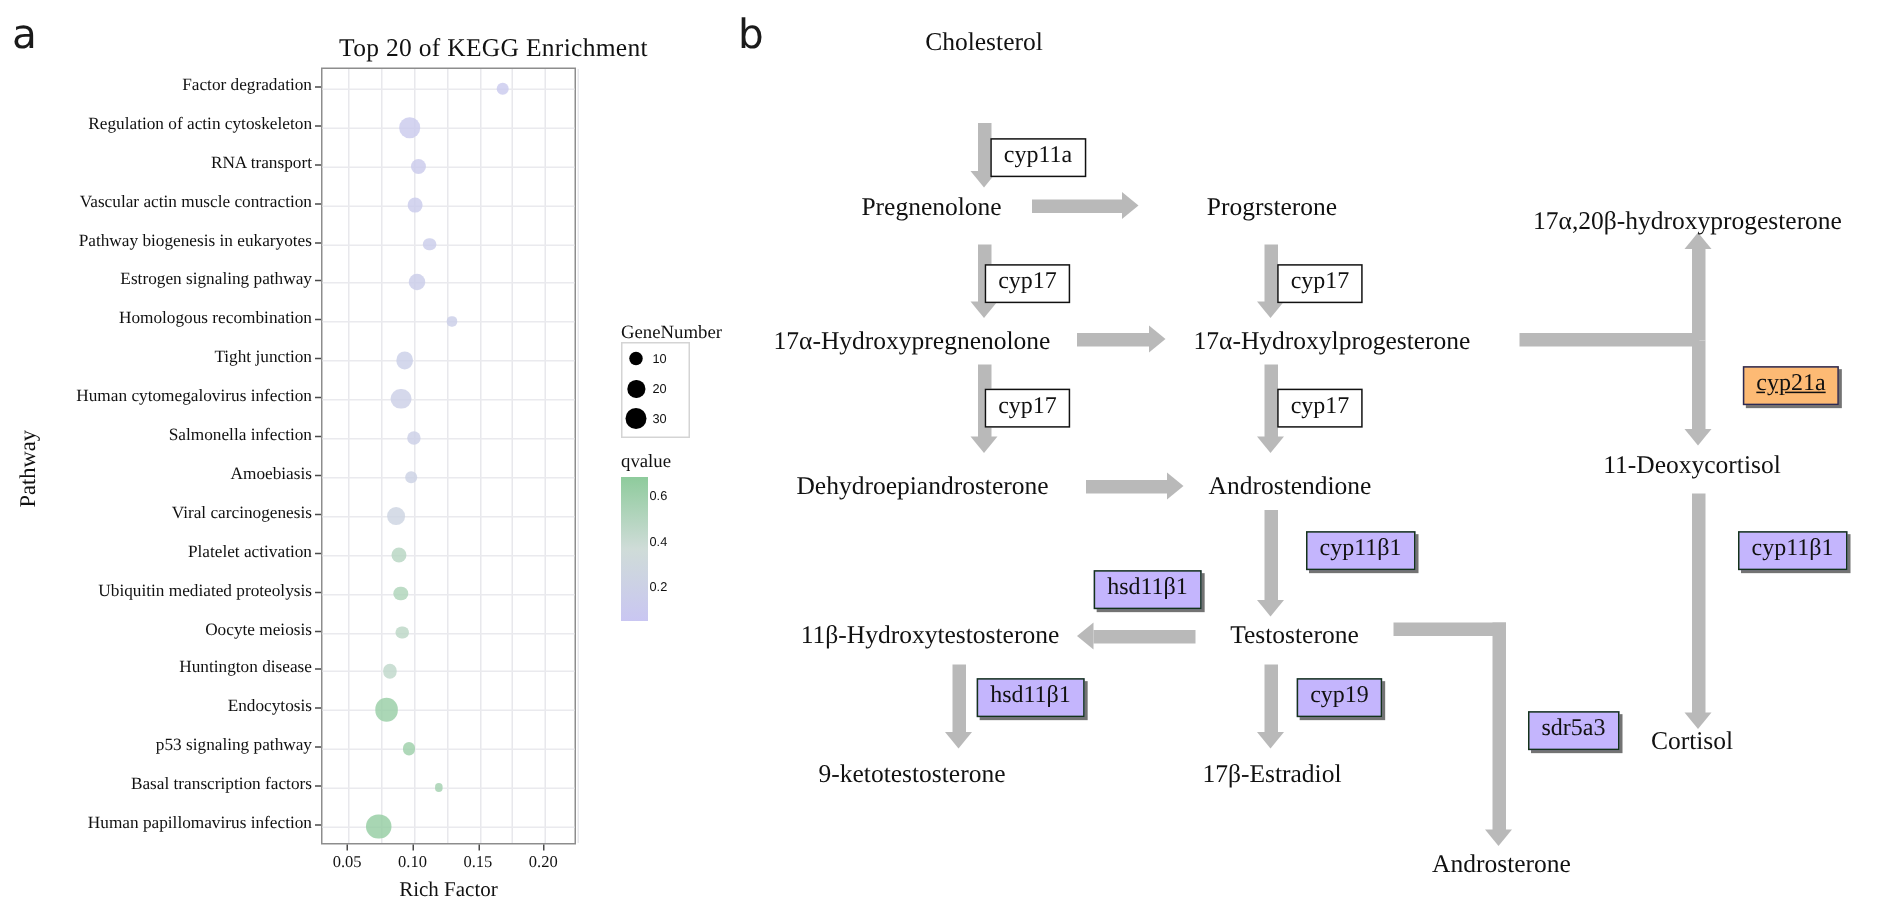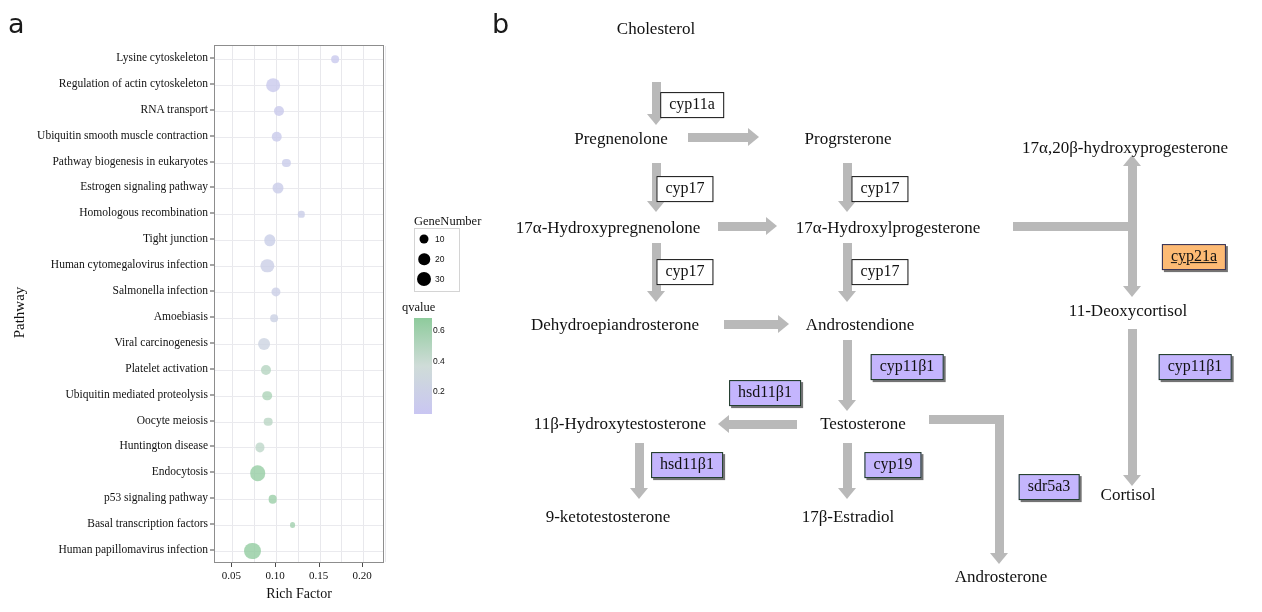--- a/index.html
+++ b/index.html
@@ -31,21 +31,21 @@
 
   
   #legend-size-title{position:absolute;left:414px;top:214px;font-size:12.5px;white-space:nowrap;}
   #legend-size-box{position:absolute;left:414px;top:228px;width:44px;height:62px;
        border:1px solid #d4d4d4;background:#fff;}
   .lsrow{position:absolute;left:0;width:44px;height:20px;}
   .lsdot{position:absolute;left:9px;border-radius:50%;background:#000;
        transform:translate(-50%,-50%);}
   .lstext{position:absolute;left:20px;top:50%;transform:translateY(-50%);
        font-size:8.5px;font-family:"Liberation Sans",sans-serif;}
-  #legend-q-title{position:absolute;left:402px;top:300px;font-size:12.5px;}
+  #legend-q-title{position:absolute;left:414px;top:300px;font-size:12.5px;}
   #legend-q-bar{position:absolute;left:414px;top:318px;width:18px;height:96px;}
   .qtick{position:absolute;left:433px;font-size:8.5px;
        font-family:"Liberation Sans",sans-serif;transform:translateY(-50%);}
 
   
   #panelB{position:absolute;left:480px;top:0;width:782px;height:612px;}
   .metab{position:absolute;font-size:17px;white-space:nowrap;
        transform:translate(-50%,-50%);line-height:1;}
   .enzbox{position:absolute;font-size:16px;white-space:nowrap;
        transform:translate(-50%,-50%);padding:3px 8px 4px 8px;
@@ -67,28 +67,29 @@
   .ah-left{border-top:9px solid transparent;border-bottom:9px solid transparent;
        border-right:11px solid #b9b9b9;}
 </style>
 </head>
 <body>
 
 <div id="panelA">
 
   <div class="panel-letter" style="left:8px;top:8px;">a</div>
 
+  <div id="chart-title">Top 20 of KEGG Enrichment</div>
 
   <div id="yaxis-title">Pathway</div>
 
   <div id="ylabels">
-      <div class="ylab" style="top: 12.95px;">Lysine cytoskeleton</div>
+      <div class="ylab" style="top: 12.95px;">Factor degradation</div>
       <div class="ylab" style="top: 38.85px;">Regulation of actin cytoskeleton</div>
       <div class="ylab" style="top: 64.75px;">RNA transport</div>
-      <div class="ylab" style="top: 90.65px;">Ubiquitin smooth muscle contraction</div>
+      <div class="ylab" style="top: 90.65px;">Vascular actin muscle contraction</div>
       <div class="ylab" style="top: 116.55px;">Pathway biogenesis in eukaryotes</div>
       <div class="ylab" style="top: 142.45px;">Estrogen signaling pathway</div>
       <div class="ylab" style="top: 168.35px;">Homologous recombination</div>
       <div class="ylab" style="top: 194.25px;">Tight junction</div>
       <div class="ylab" style="top: 220.15px;">Human cytomegalovirus infection</div>
       <div class="ylab" style="top: 246.05px;">Salmonella infection</div>
       <div class="ylab" style="top: 271.95px;">Amoebiasis</div>
       <div class="ylab" style="top: 297.85px;">Viral carcinogenesis</div>
       <div class="ylab" style="top: 323.75px;">Platelet activation</div>
       <div class="ylab" style="top: 349.65px;">Ubiquitin mediated proteolysis</div>

